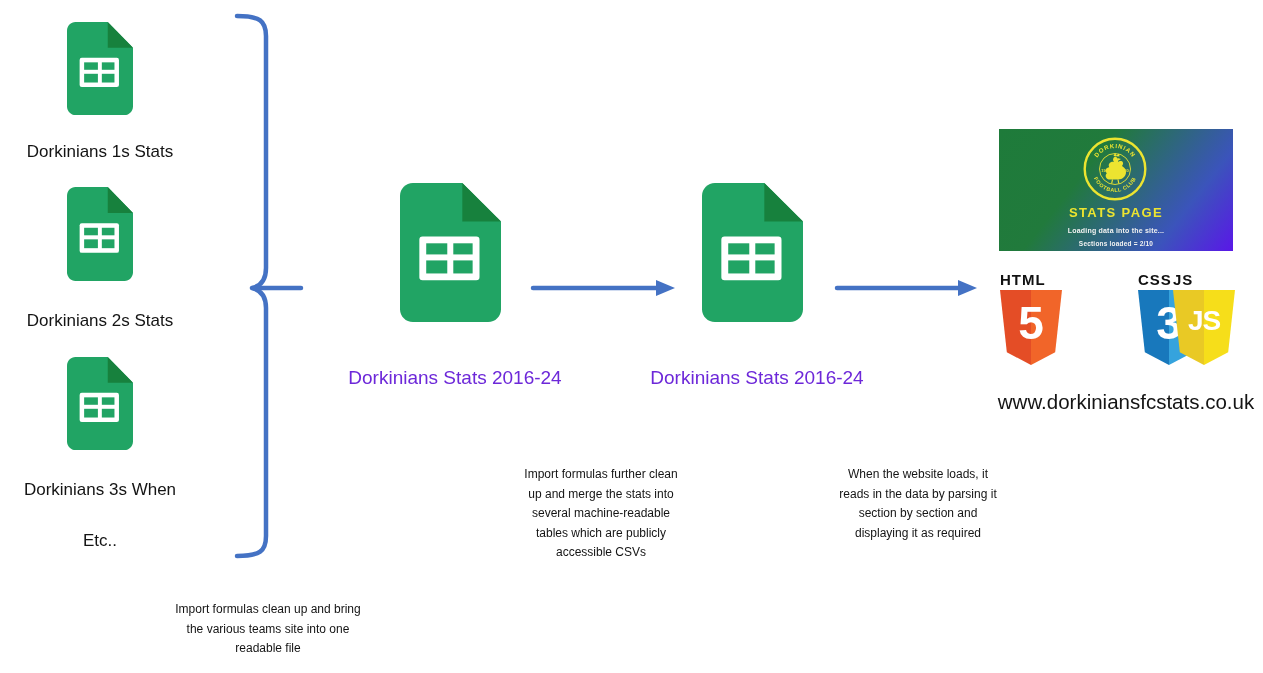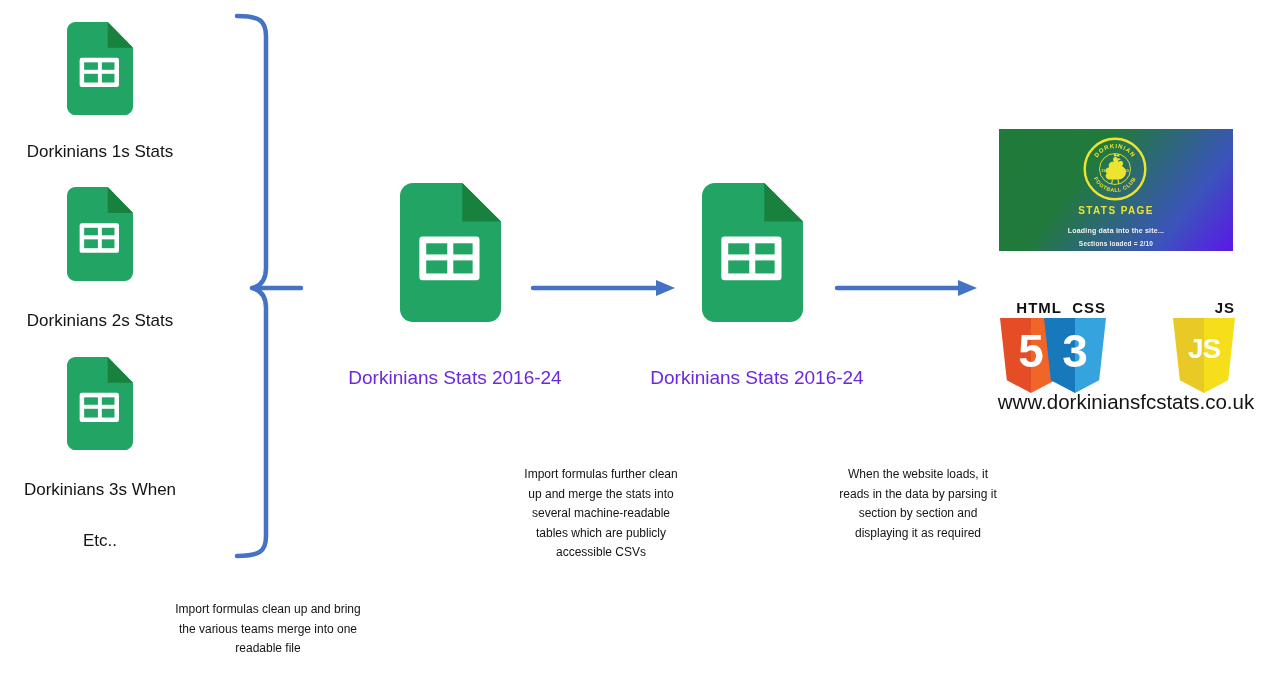--- a/index.html
+++ b/index.html
@@ -9,27 +9,27 @@
   .biglbl{position:absolute;text-align:center;font-size:19px;line-height:22px;color:#6d28d9;}
   .caption{position:absolute;text-align:center;font-size:12px;line-height:19.5px;color:#141414;white-space:pre-line;}
   .overlay{position:absolute;left:0;top:0;width:1263px;height:673px;}
   .sheet{position:absolute;}
   .sheet svg{display:block;width:100%;height:100%;}
   
   .site{position:absolute;left:999px;top:129px;width:234px;height:122px;
         background:linear-gradient(128deg,#1e7b3a 0%,#217a3c 36%,#3b54bb 76%,#5a17e8 100%);}
   .crest{position:absolute;left:83px;top:7px;width:66px;height:66px;}
   .site-title{position:absolute;left:0;top:76px;width:100%;text-align:center;
-              color:#ece430;font-weight:bold;font-size:10px;letter-spacing:1.4px;}
+              color:#ece430;font-weight:bold;font-size:13px;letter-spacing:1.4px;}
   .site-sub1{position:absolute;left:0;top:98px;width:100%;text-align:center;
              color:#f2f2f2;font-weight:bold;font-size:7px;letter-spacing:.2px;}
   .site-sub2{position:absolute;left:0;top:111px;width:100%;text-align:center;
              color:#f2f2f2;font-weight:bold;font-size:6.5px;letter-spacing:.2px;}
   
-  .badge{position:absolute;width:62px;text-align:right;margin-top:28px;}
+  .badge{position:absolute;width:62px;text-align:left;}
   .badge .tlabel{font-weight:800;font-size:15px;letter-spacing:1px;color:#111;line-height:17px;}
   .badge .shield{width:62px;height:75px;margin-top:2px;display:flex;align-items:center;justify-content:center;
                  clip-path:polygon(0 0,100% 0,89% 83%,50% 100%,11% 83%);}
   .shield.html5{background:linear-gradient(90deg,#E44D26 50%,#F16529 50%);}
   .shield.css3{background:linear-gradient(90deg,#1878BC 50%,#35A3DD 50%);}
   .shield.js{background:linear-gradient(90deg,#E9C925 50%,#F6DE1A 50%);}
   .shield .glyph{color:#fff;font-weight:bold;font-size:46px;line-height:1;padding-bottom:10px;}
   .shield.js .glyph{font-size:28px;letter-spacing:-1px;padding-bottom:14px;}
   .url{position:absolute;left:986px;top:390px;width:280px;text-align:center;font-size:20.5px;color:#141414;}
 </style>
@@ -122,21 +122,21 @@
           <rect x="12.2" y="28.2" width="9.8" height="5.2"></rect>
           <rect x="24.8" y="28.2" width="9" height="5.2"></rect>
           <rect x="12.2" y="36.2" width="9.8" height="6.1"></rect>
           <rect x="24.8" y="36.2" width="9" height="6.1"></rect>
         </g>
       </svg>
     </div>
   <div class="biglbl" style="left:632px;top:367px;width:250px">Dorkinians Stats 2016-24</div>
 
   <div class="caption" style="left:138px;top:600px;width:260px">Import formulas clean up and bring
-the various teams merge into one
+the various teams site into one
 readable file</div>
   <div class="caption" style="left:470px;top:465px;width:262px">Import formulas further clean
 up and merge the stats into
 several machine-readable
 tables which are publicly
 accessible CSVs</div>
   <div class="caption" style="left:787px;top:465px;width:262px">When the website loads, it
 reads in the data by parsing it
 section by section and
 displaying it as required</div>
@@ -168,21 +168,21 @@
     <div class="site-sub1">Loading data into the site...</div>
     <div class="site-sub2">Sections loaded = 2/10</div>
   </div>
 
   <div class="badge" style="left:1000px;top:271px">
     <div class="tlabel">HTML</div>
     <div class="shield html5">
       <div class="glyph">5</div>
     </div>
   </div>
-  <div class="badge" style="left:1044px;top:271px">
+  <div class="badge" style="left:1138px;top:271px">
     <div class="tlabel">CSS</div>
     <div class="shield css3">
       <div class="glyph">3</div>
     </div>
   </div>
   <div class="badge" style="left:1173px;top:271px">
     <div class="tlabel">JS</div>
     <div class="shield js">
       <div class="glyph">JS</div>
     </div>

